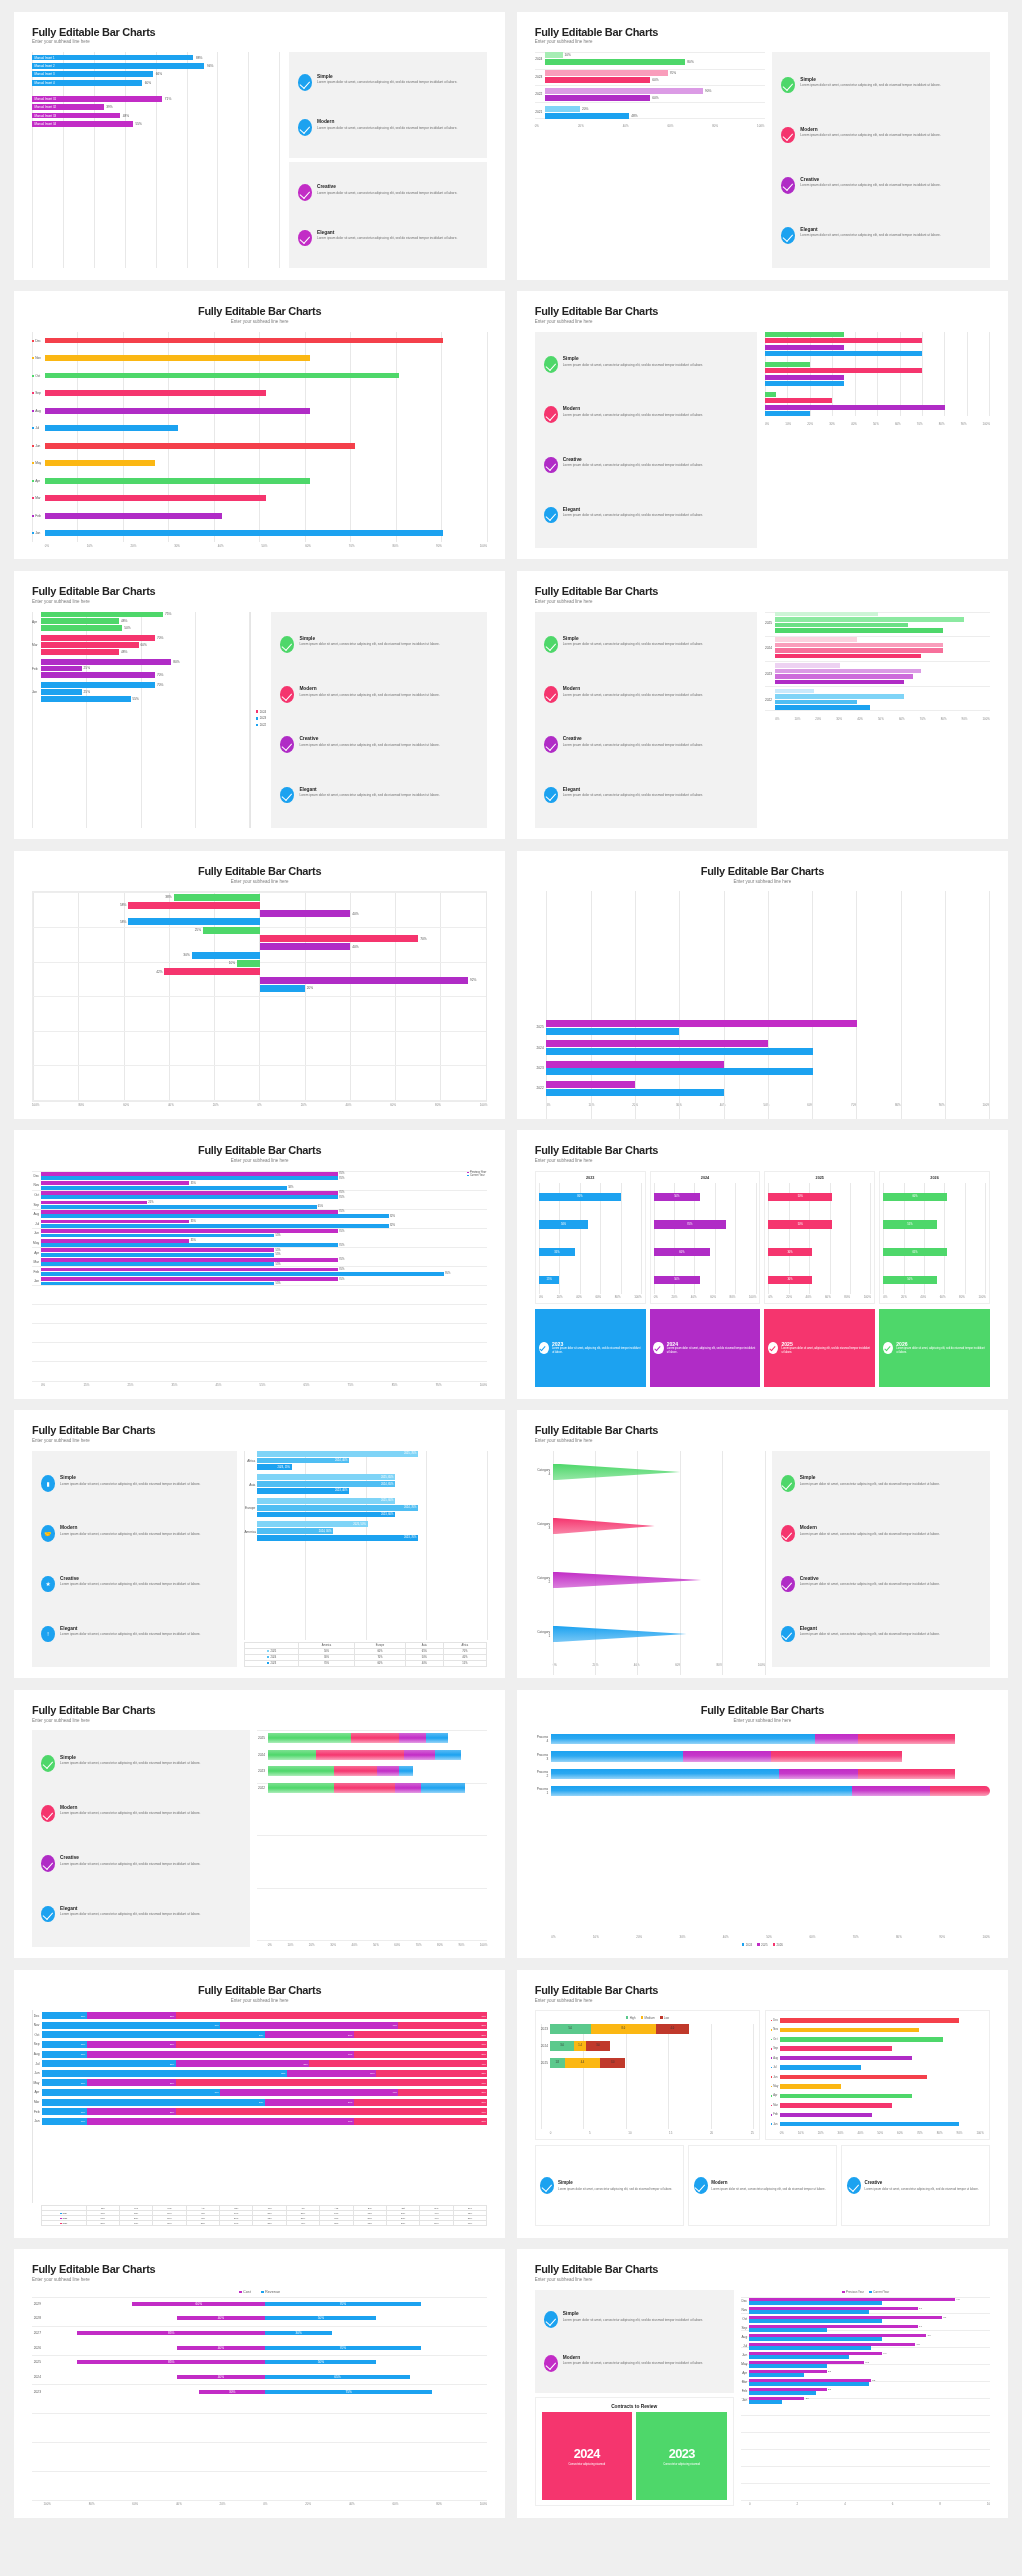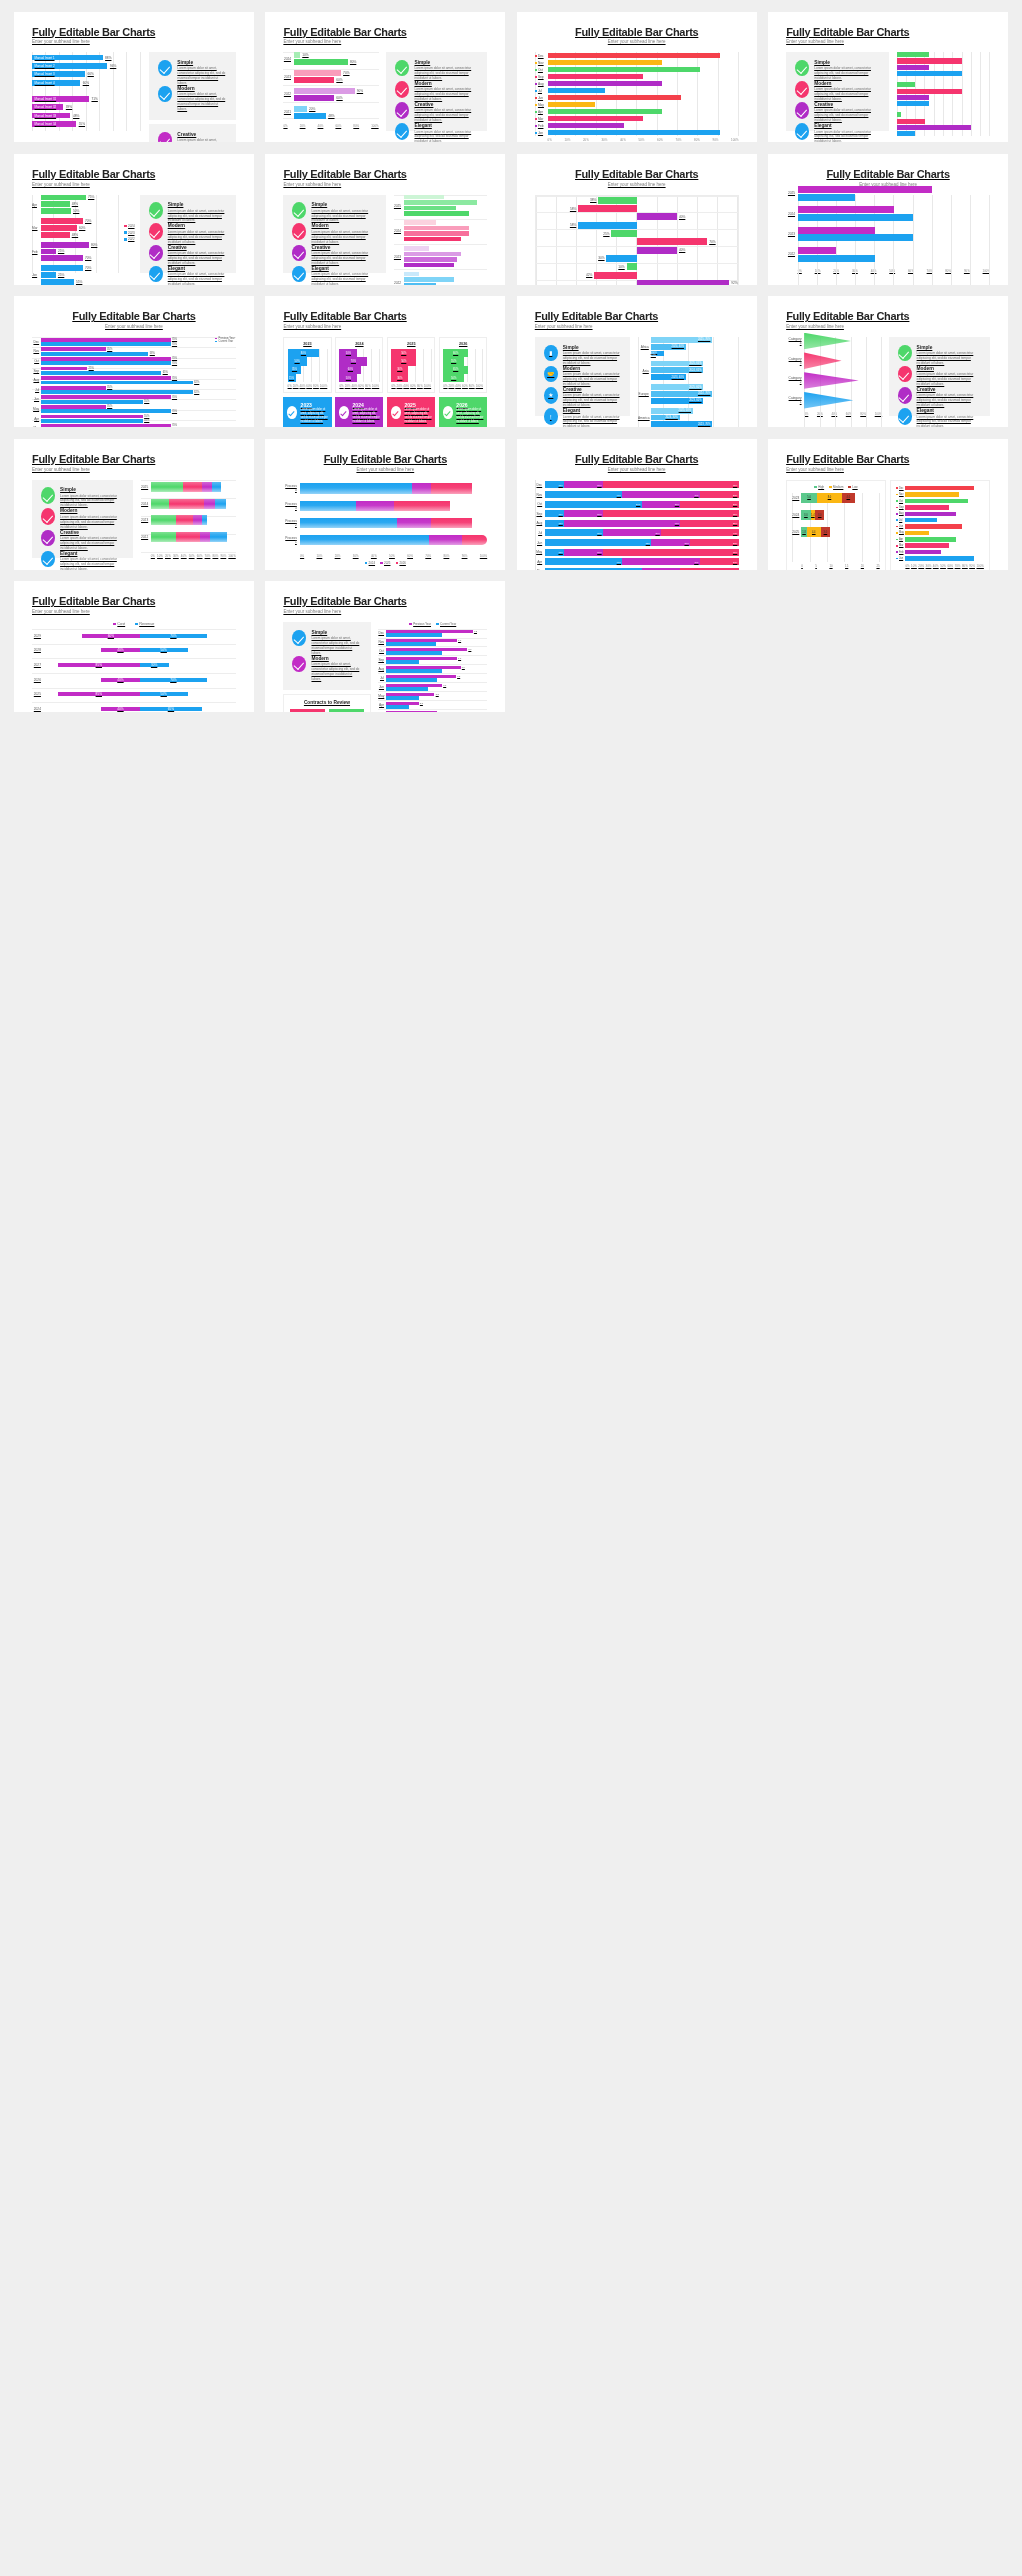--- a/index.html
+++ b/index.html
@@ -1,21 +1,21 @@
 <!DOCTYPE html>
 <html style="font-size:10.2px"><head>
 <meta charset="utf-8">
 <style>
   * { box-sizing: border-box; margin:0; padding:0; }
   body {
     width:1022px; background:#efefef;
     font-family:"Liberation Sans", sans-serif;
     -webkit-font-smoothing:antialiased;
   }
-  .deck { display:grid; grid-template-columns:1fr 1fr 1fr 1fr; gap:11.5px 11.5px; padding:11.5px 14px;text-decoration:underline; }
+  .deck { display:grid; grid-template-columns:1fr 1fr; gap:11.5px 11.5px; padding:11.5px 14px; }
   .slide { background:#fff; aspect-ratio: 760/415; position:relative; overflow:hidden; }
   .pad { padding:14px 18px 11.5px 18px; height:100%; display:flex; flex-direction:column; }
   .hd-left { text-align:left; }
   .hd-center { text-align:center; }
   .title { font-size:11px; font-weight:bold; color:#232323; letter-spacing:-0.3px; }
   .sub { font-size:4.5px; color:#7d7d7d; margin-top:1.9px; }
   .body { flex:1; display:flex; margin-top:7.7px; min-height:0; }
   .gridv { position:absolute; inset:0; display:flex; justify-content:space-between; }
   .gridv i { width:0.6px; background:#e8e8e8; display:block; }
   .gridh { position:absolute; inset:0; display:flex; flex-direction:column; justify-content:space-between; }

